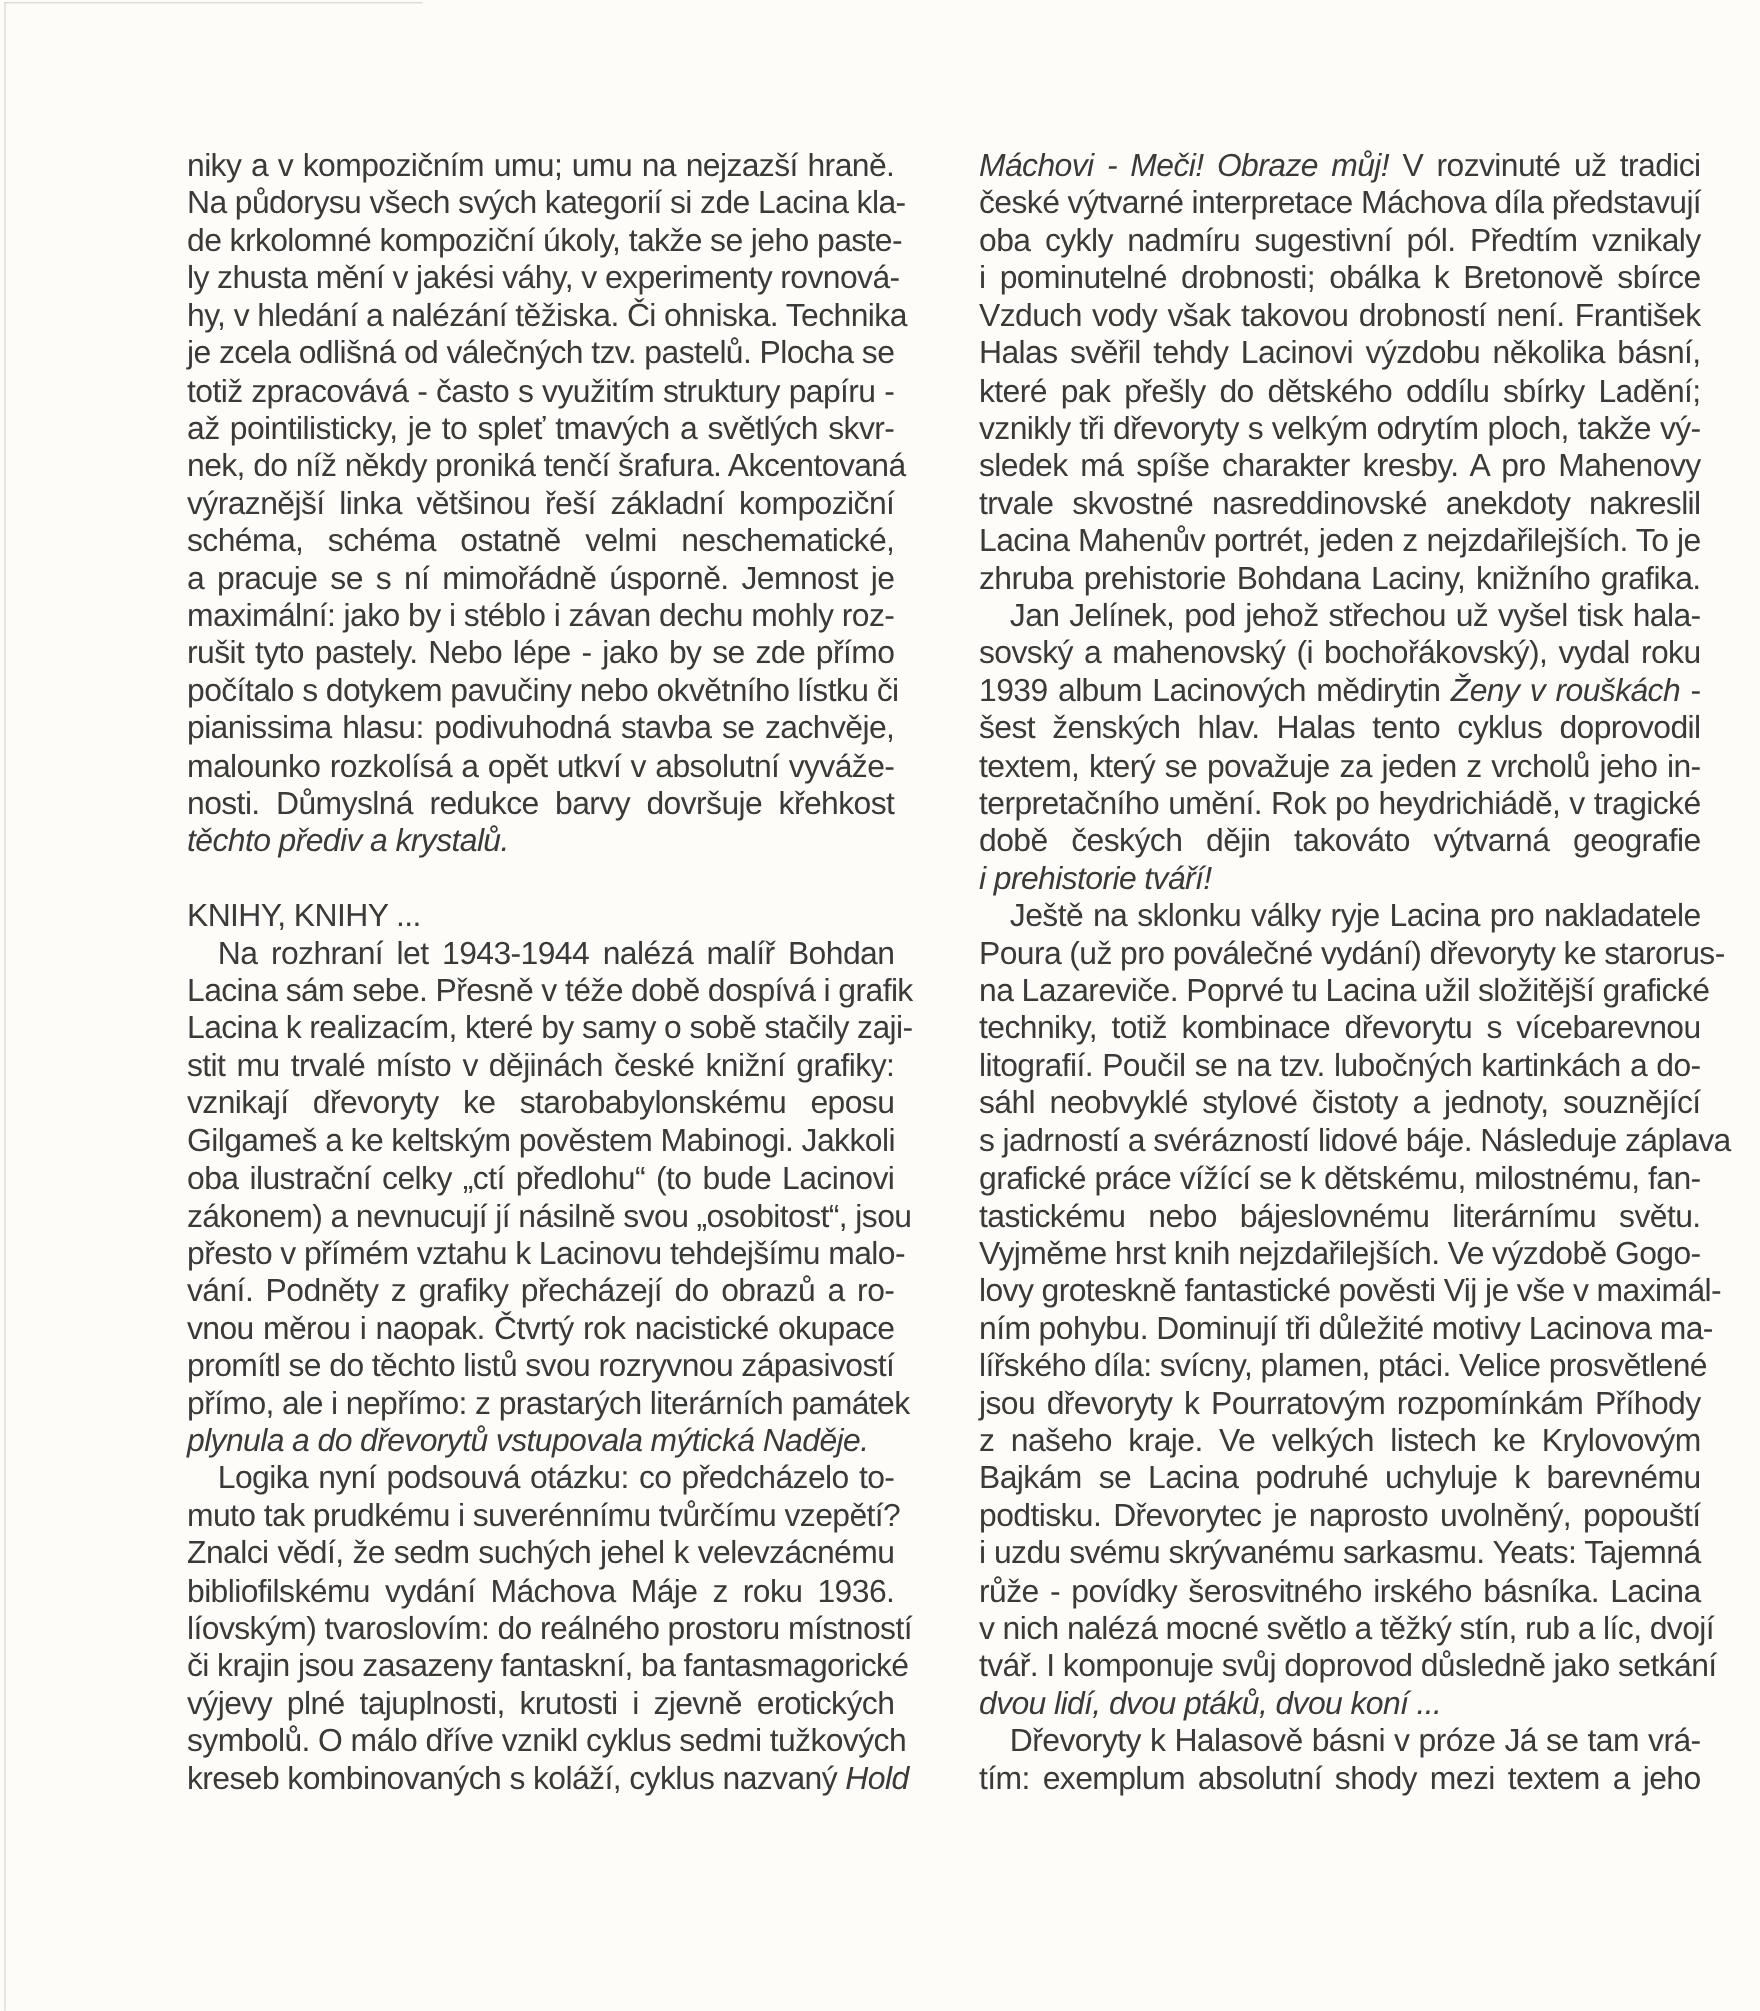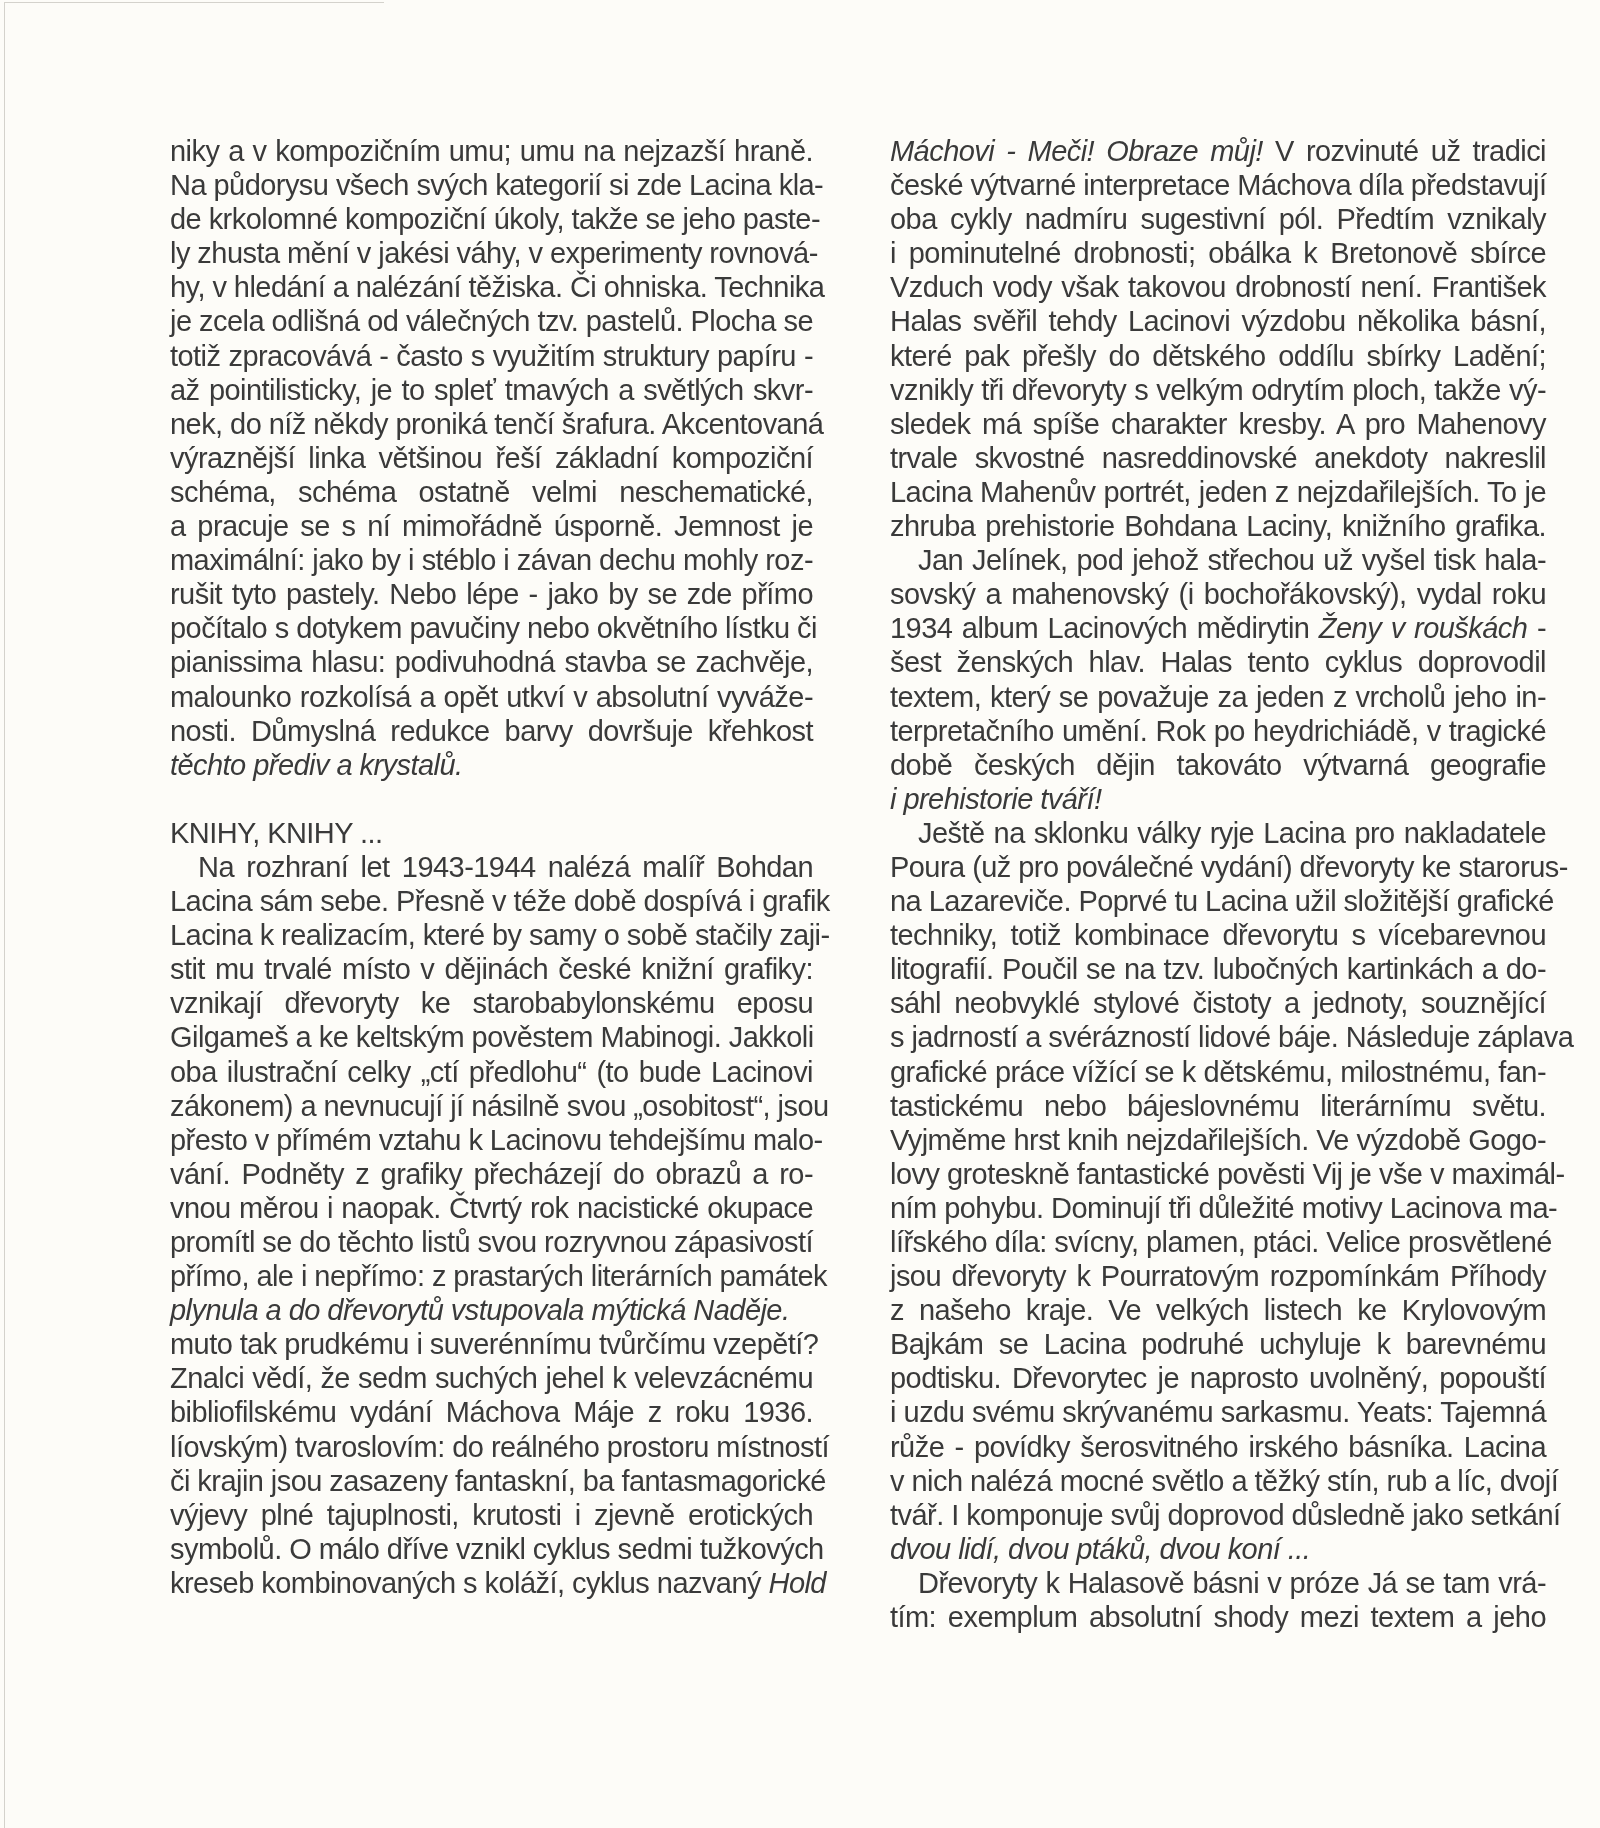--- a/index.html
+++ b/index.html
@@ -80,20 +80,21 @@
     <span class="line">zákonem) a nevnucují jí násilně svou „osobitost“, jsou</span>
     <span class="line">přesto v přímém vztahu k Lacinovu tehdejšímu malo-</span>
     <span class="line">vání. Podněty z grafiky přecházejí do obrazů a ro-</span>
     <span class="line">vnou měrou i naopak. Čtvrtý rok nacistické okupace</span>
     <span class="line">promítl se do těchto listů svou rozryvnou zápasivostí</span>
     <span class="line">přímo, ale i nepřímo: z prastarých literárních památek</span>
     <span class="line last">plynula a do dřevorytů vstupovala mýtická Naděje.</span>
   </div>
 
   <div>
+    <span class="line indent">Logika nyní podsouvá otázku: co předcházelo to-</span>
     <span class="line">muto tak prudkému i suverénnímu tvůrčímu vzepětí?</span>
     <span class="line">Znalci vědí, že sedm suchých jehel k velevzácnému</span>
     <span class="line">bibliofilskému vydání Máchova Máje z roku 1936.</span>
     <span class="line">líovským) tvaroslovím: do reálného prostoru místností</span>
     <span class="line">či krajin jsou zasazeny fantaskní, ba fantasmagorické</span>
     <span class="line">výjevy plné tajuplnosti, krutosti i zjevně erotických</span>
     <span class="line">symbolů. O málo dříve vznikl cyklus sedmi tužkových</span>
     <span class="line"><span>kreseb kombinovaných s koláží, cyklus nazvaný </span><em>Hold</em></span>
   </div>
 </div>
@@ -110,21 +111,21 @@
     <span class="line">vznikly tři dřevoryty s velkým odrytím ploch, takže vý-</span>
     <span class="line">sledek má spíše charakter kresby. A pro Mahenovy</span>
     <span class="line">trvale skvostné nasreddinovské anekdoty nakreslil</span>
     <span class="line">Lacina Mahenův portrét, jeden z nejzdařilejších. To je</span>
     <span class="line">zhruba prehistorie Bohdana Laciny, knižního grafika.</span>
   </div>
 
   <div>
     <span class="line indent">Jan Jelínek, pod jehož střechou už vyšel tisk hala-</span>
     <span class="line">sovský a mahenovský (i bochořákovský), vydal roku</span>
-    <span class="line"><span>1934 album Lacinových mědirytin </span><em>Ženy v rouškách</em><span> -</span></span>
+    <span class="line"><span>1939 album Lacinových mědirytin </span><em>Ženy v rouškách</em><span> -</span></span>
     <span class="line">šest ženských hlav. Halas tento cyklus doprovodil</span>
     <span class="line">textem, který se považuje za jeden z vrcholů jeho in-</span>
     <span class="line">terpretačního umění. Rok po heydrichiádě, v tragické</span>
     <span class="line">době českých dějin takováto výtvarná geografie</span>
     <span class="line last">i prehistorie tváří!</span>
   </div>
 
   <div>
     <span class="line indent">Ještě na sklonku války ryje Lacina pro nakladatele</span>
     <span class="line">Poura (už pro poválečné vydání) dřevoryty ke starorus-</span>

